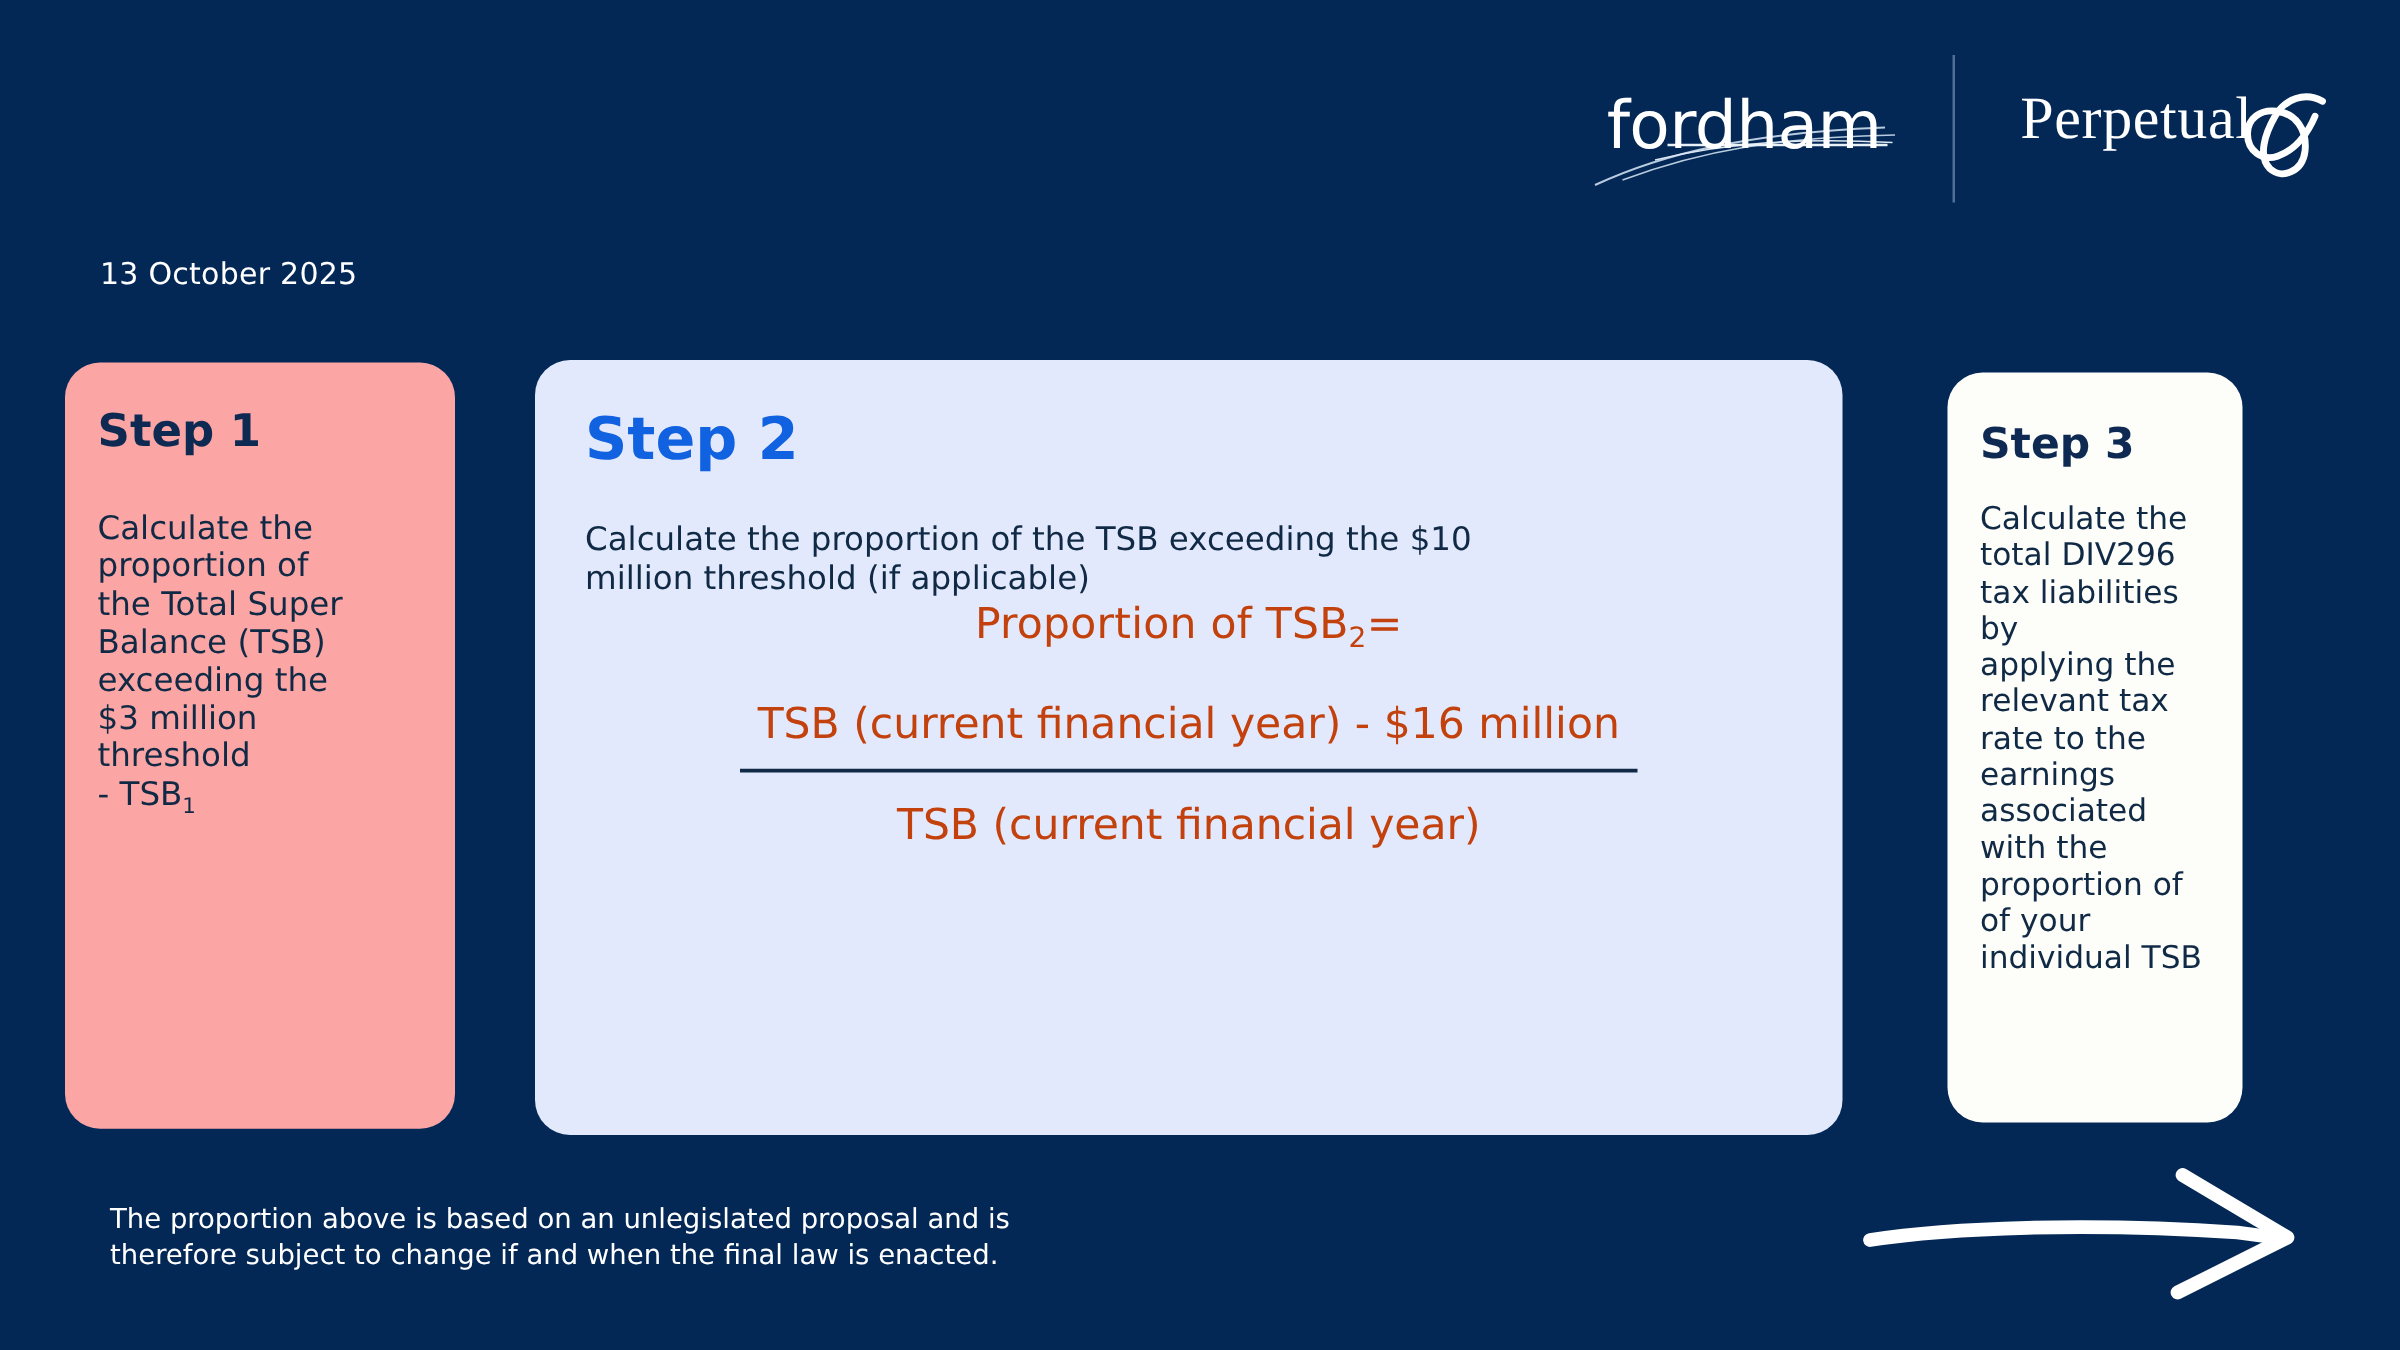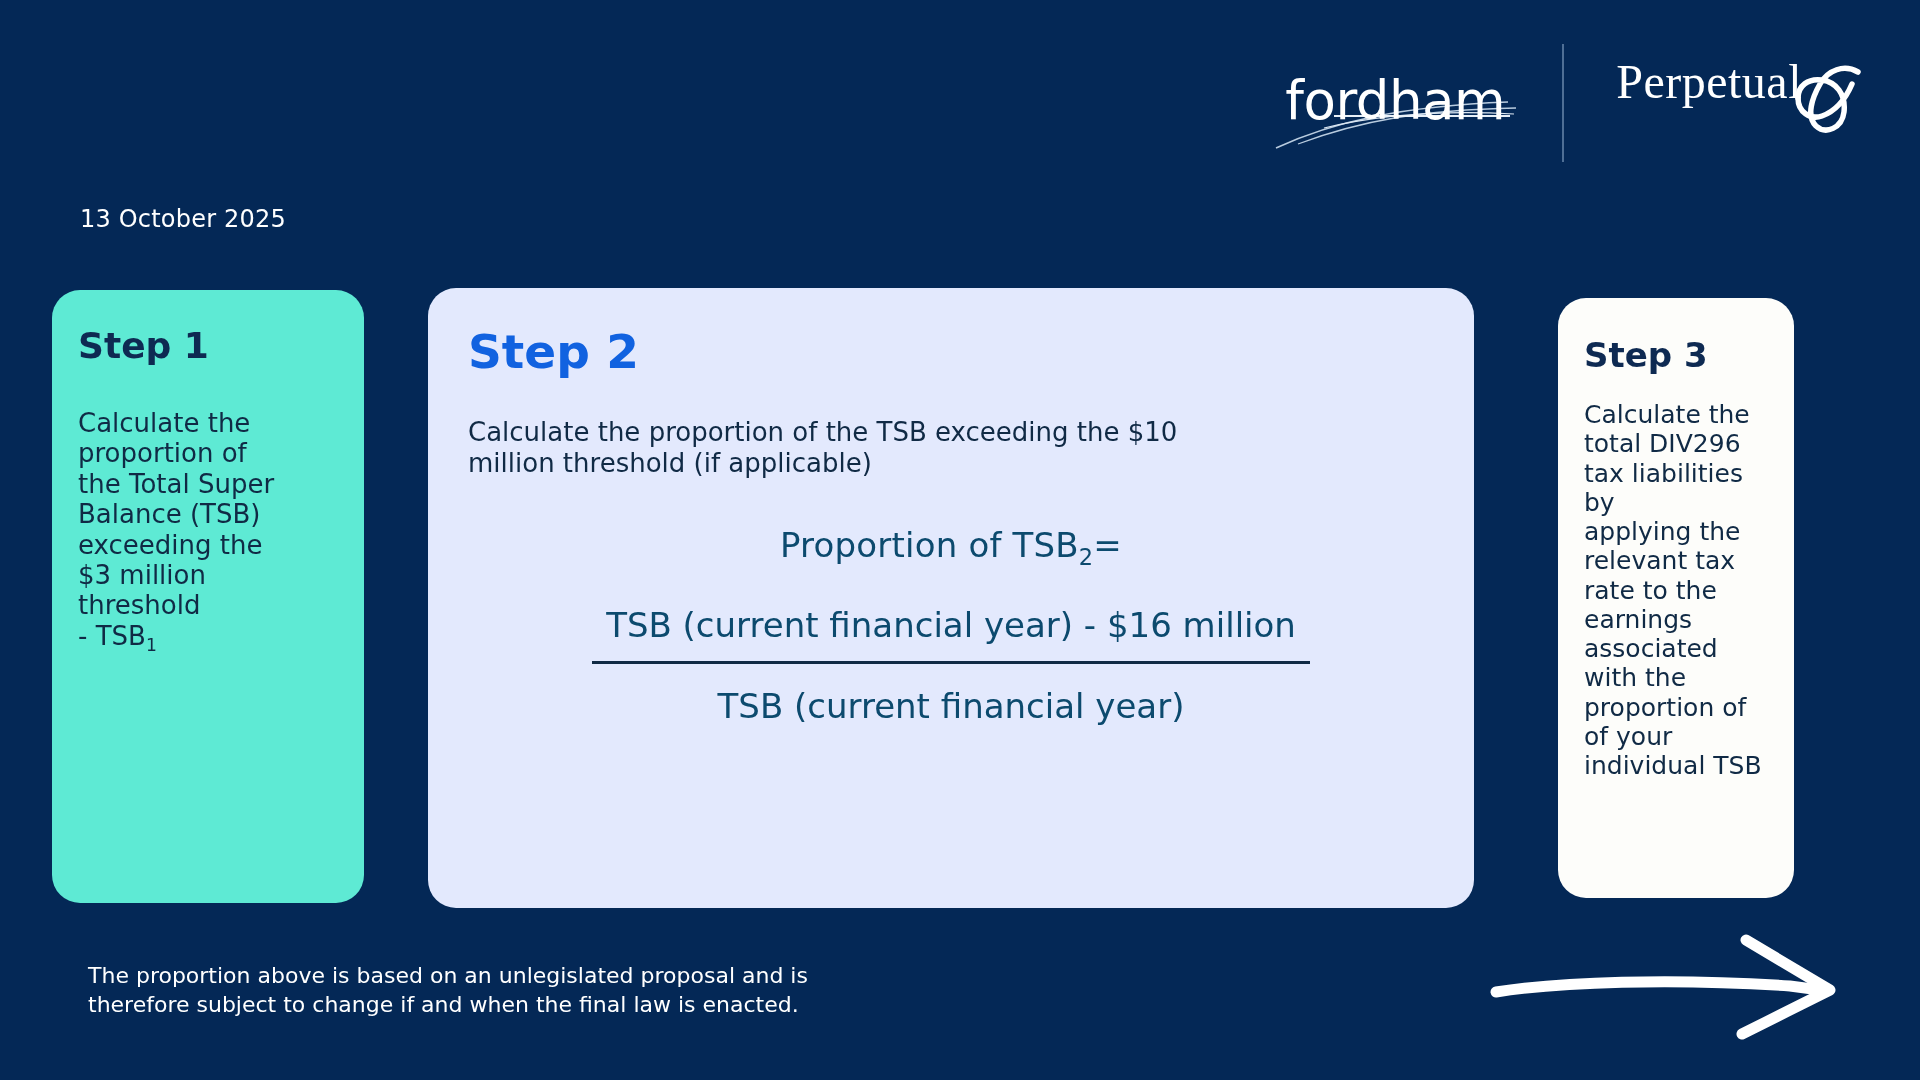--- a/index.html
+++ b/index.html
@@ -57,21 +57,21 @@
     width: 2px;
     height: 118px;
     background: #5d7ba0;
     margin: 0 52px;
     opacity: 0.85;
   }
 
   .logo-perpetual {
     position: relative;
     display: flex;
-    align-items: flex-start;
+    align-items: center;
     height: 90px;
   }
   .logo-perpetual .wordmark {
     font-family: "Liberation Serif", serif;
     font-size: 48px;
     font-weight: 400;
     color: #ffffff;
     letter-spacing: 0.5px;
     line-height: 1;
     margin-bottom: 16px;
@@ -97,21 +97,21 @@
   .card {
     position: absolute;
     border-radius: 28px;
   }
 
   .card-step1 {
     left: 52px;
     top: 290px;
     width: 312px;
     height: 613px;
-    background: #5eead4;
+    background: #fca5a5;
     padding: 38px 26px 20px 26px;
   }
 
   .card-step2 {
     left: 428px;
     top: 288px;
     width: 1046px;
     height: 620px;
     background: #e3e9fd;
     padding: 40px 40px 24px 40px;
@@ -146,23 +146,22 @@
     line-height: 1.17;
   }
   .card-step1 .step-body { font-size: 26px; }
   .card-step3 .step-body { font-size: 25px; }
   .card-step2 .step-body { font-size: 26px; line-height: 1.2; }
 
   .sub { font-size: 0.66em; vertical-align: sub; line-height: 0; }
 
   
   .formula-wrap {
-    margin-top: 46px;
     text-align: center;
-    color: #0c4a6e;
+    color: #c2410c;
     font-family: "DejaVu Sans", sans-serif;
   }
   .formula-lead {
     font-size: 34px;
     letter-spacing: 0.2px;
     margin-bottom: 40px;
   }
   .fraction {
     display: inline-block;
     text-align: center;

